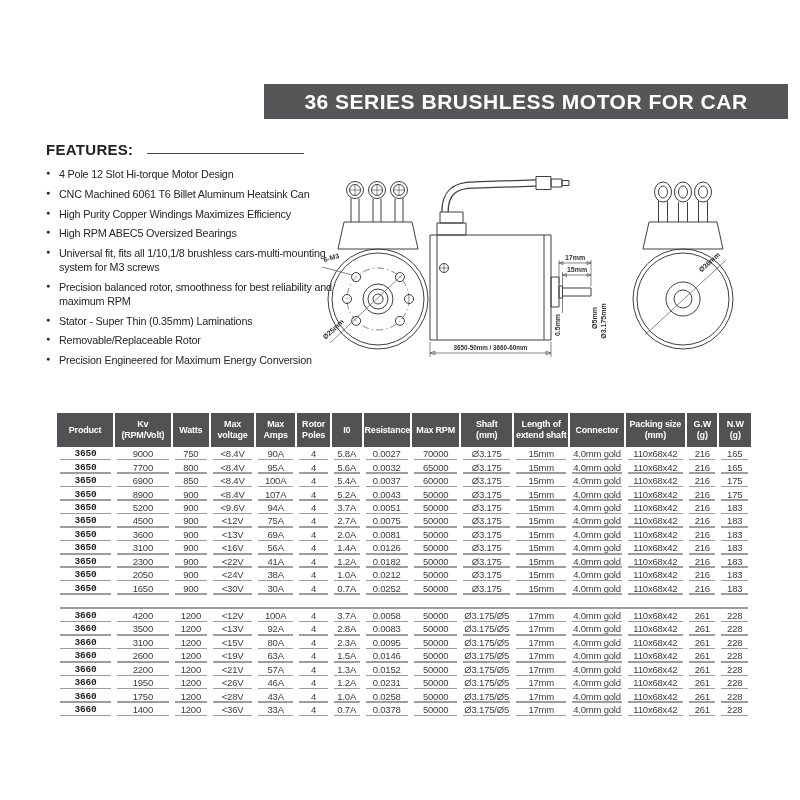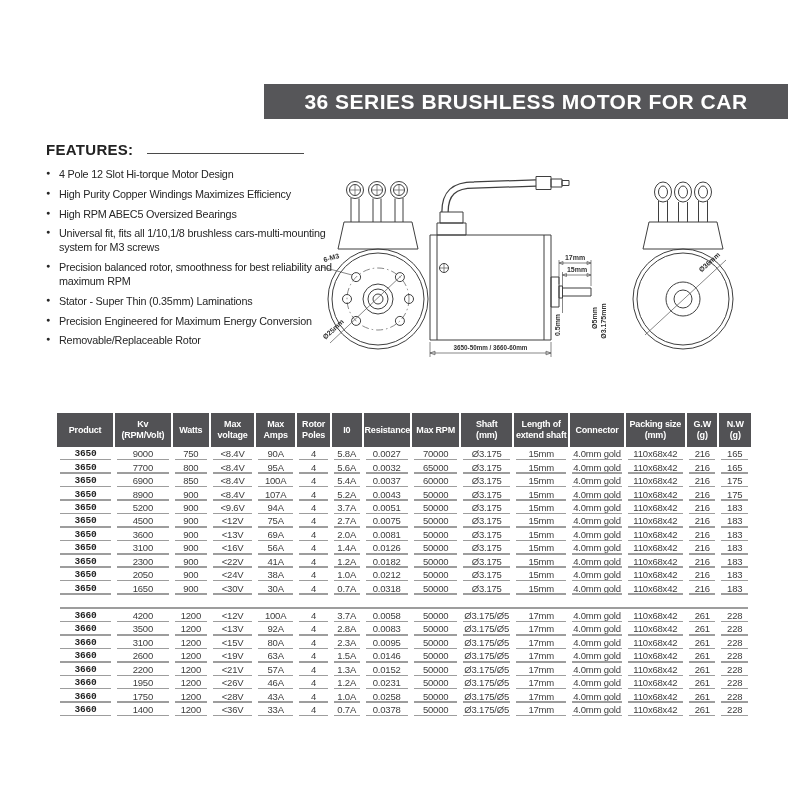--- a/index.html
+++ b/index.html
@@ -53,27 +53,28 @@
     <span>36 SERIES BRUSHLESS MOTOR FOR CAR</span>
   </div>
 
   <div class="features">
     <div class="features-head">
       <span class="features-title">FEATURES:</span>
       <span class="features-rule"></span>
     </div>
     <ul class="features-list">
         <li>4 Pole 12 Slot Hi-torque Motor Design</li>
+        <li>CNC Machined 6061 T6 Billet Aluminum Heatsink Can</li>
         <li>High Purity Copper Windings Maximizes Efficiency</li>
         <li>High RPM ABEC5 Oversized Bearings</li>
         <li>Universal fit, fits all 1/10,1/8 brushless cars-multi-mounting system for M3 screws</li>
         <li>Precision balanced rotor, smoothness for best reliability and maximum RPM</li>
         <li>Stator - Super Thin (0.35mm) Laminations</li>
+        <li>Removable/Replaceable Rotor</li>
         <li>Precision Engineered for Maximum Energy Conversion</li>
-        <li>Removable/Replaceable Rotor</li>
       </ul>
   </div>
 
   <svg class="drawing" viewBox="0 0 492 207" xmlns="http://www.w3.org/2000/svg">
 
     <g>
 
       <g>
         <circle class="ln" cx="57" cy="27" r="8.5"></circle>
           <circle class="ln" cx="57" cy="27" r="5.5"></circle>
@@ -394,21 +395,21 @@
             <td>183</td>
           </tr>
           <tr>
             <td>3650</td>
             <td>1650</td>
             <td>900</td>
             <td>&lt;30V</td>
             <td>30A</td>
             <td>4</td>
             <td>0.7A</td>
-            <td>0.0318</td>
+            <td>0.0252</td>
             <td>50000</td>
             <td>Ø3.175</td>
             <td>15mm</td>
             <td>4.0mm gold</td>
             <td>110x68x42</td>
             <td>216</td>
             <td>183</td>
           </tr>
           <tr class="spacer">
             <td colspan="15"></td>

